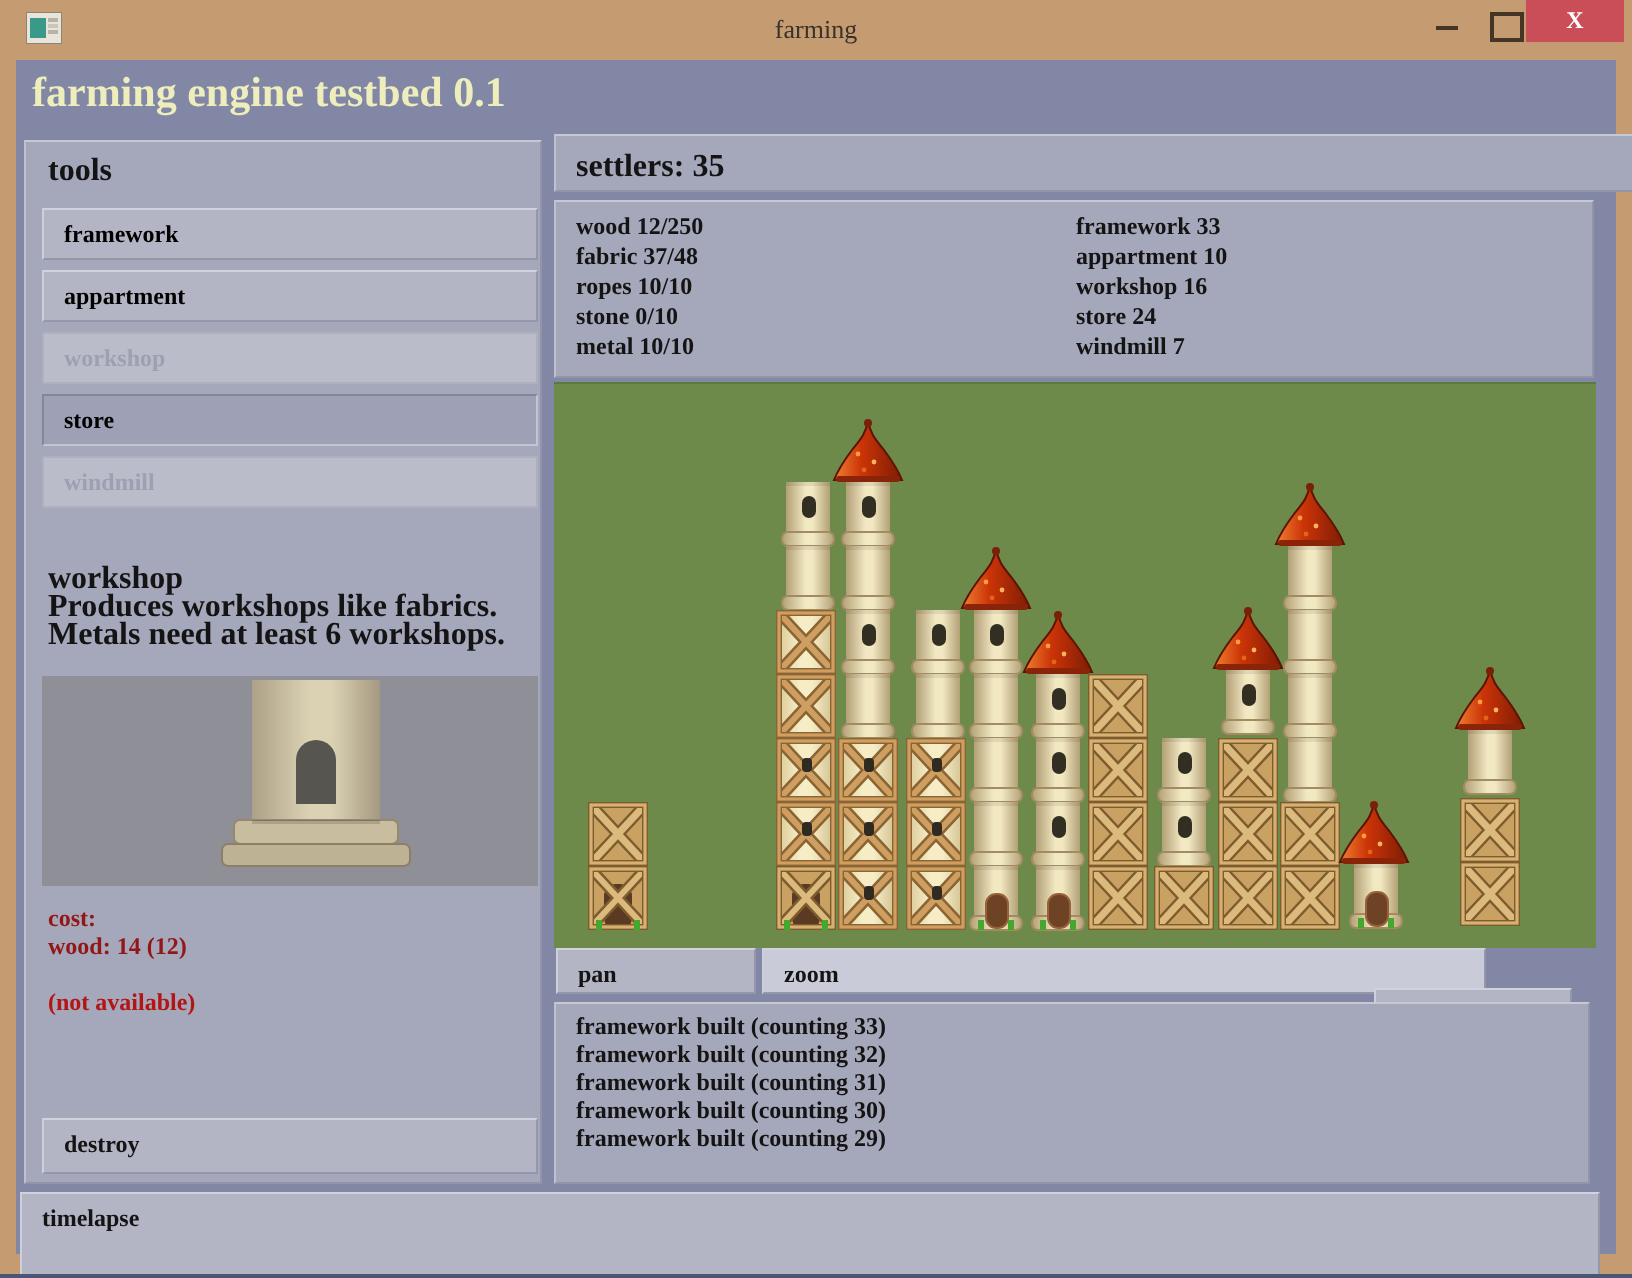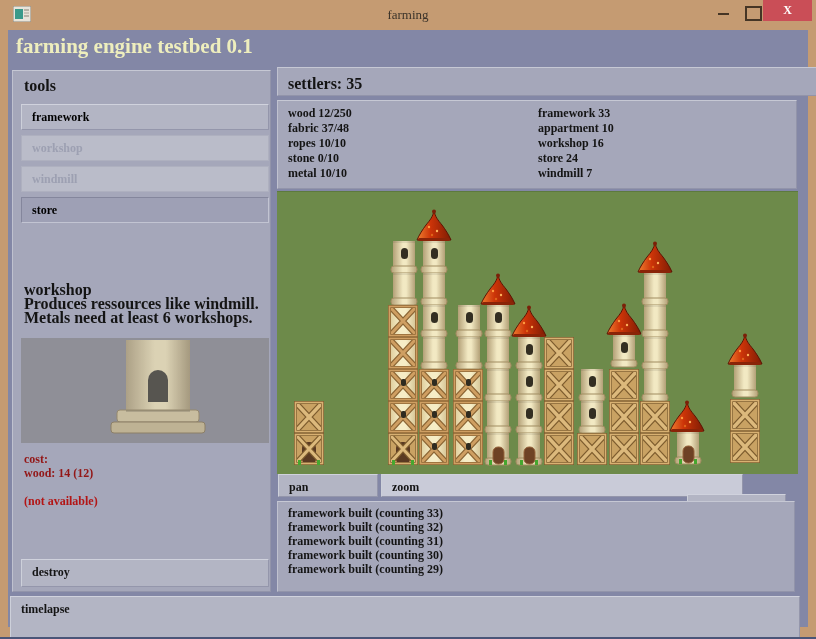--- a/index.html
+++ b/index.html
@@ -86,29 +86,30 @@
     <div class="btn-close">X</div>
   </div>
 
   <div class="client">
     <div class="app-title">farming engine testbed 0.1</div>
 
     <div class="panel tools-panel">
       <div class="tools-title txt">tools</div>
       <div class="tool-list" id="tool-list">
           <div class="tool-btn enabled">framework</div>
+          <div class="tool-btn enabled">appartment</div>
           <div class="tool-btn disabled">workshop</div>
+          <div class="tool-btn pressed">store</div>
           <div class="tool-btn disabled">windmill</div>
-          <div class="tool-btn pressed">store</div>
         </div>
 
       <div class="desc-block txt">
         <div>workshop</div>
         <div id="desc-lines">
-            <div class="">Produces ressources like windmill.</div>
+            <div class="">Produces workshops like fabrics.</div>
             <div class="">Metals need at least 6 workshops.</div>
           </div>
       </div>
 
       <div class="preview-box">
         <svg width="248" height="105">
           <defs>
             <linearGradient id="gprev" x1="0" y1="0" x2="1" y2="0">
               <stop offset="0" stop-color="#b0a385"></stop>
                 <stop offset="0.45" stop-color="#e4dab8"></stop>

